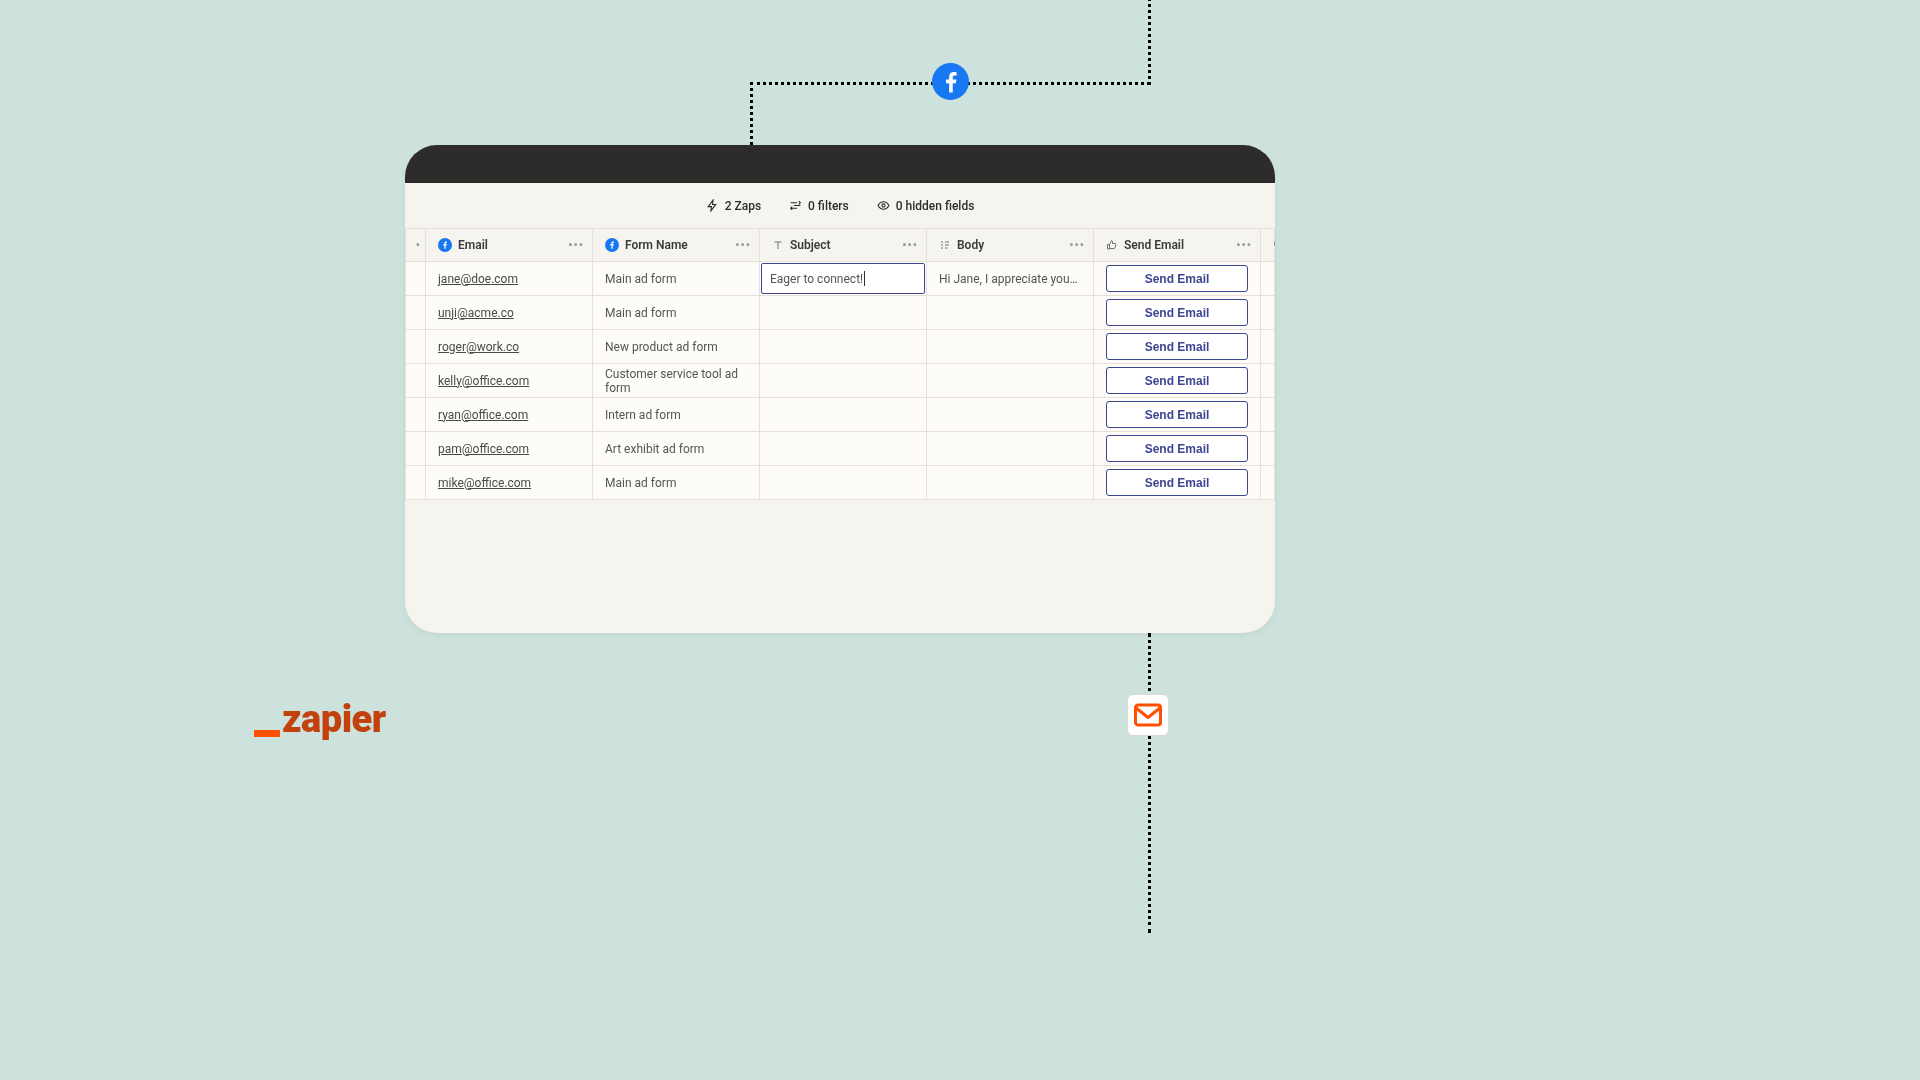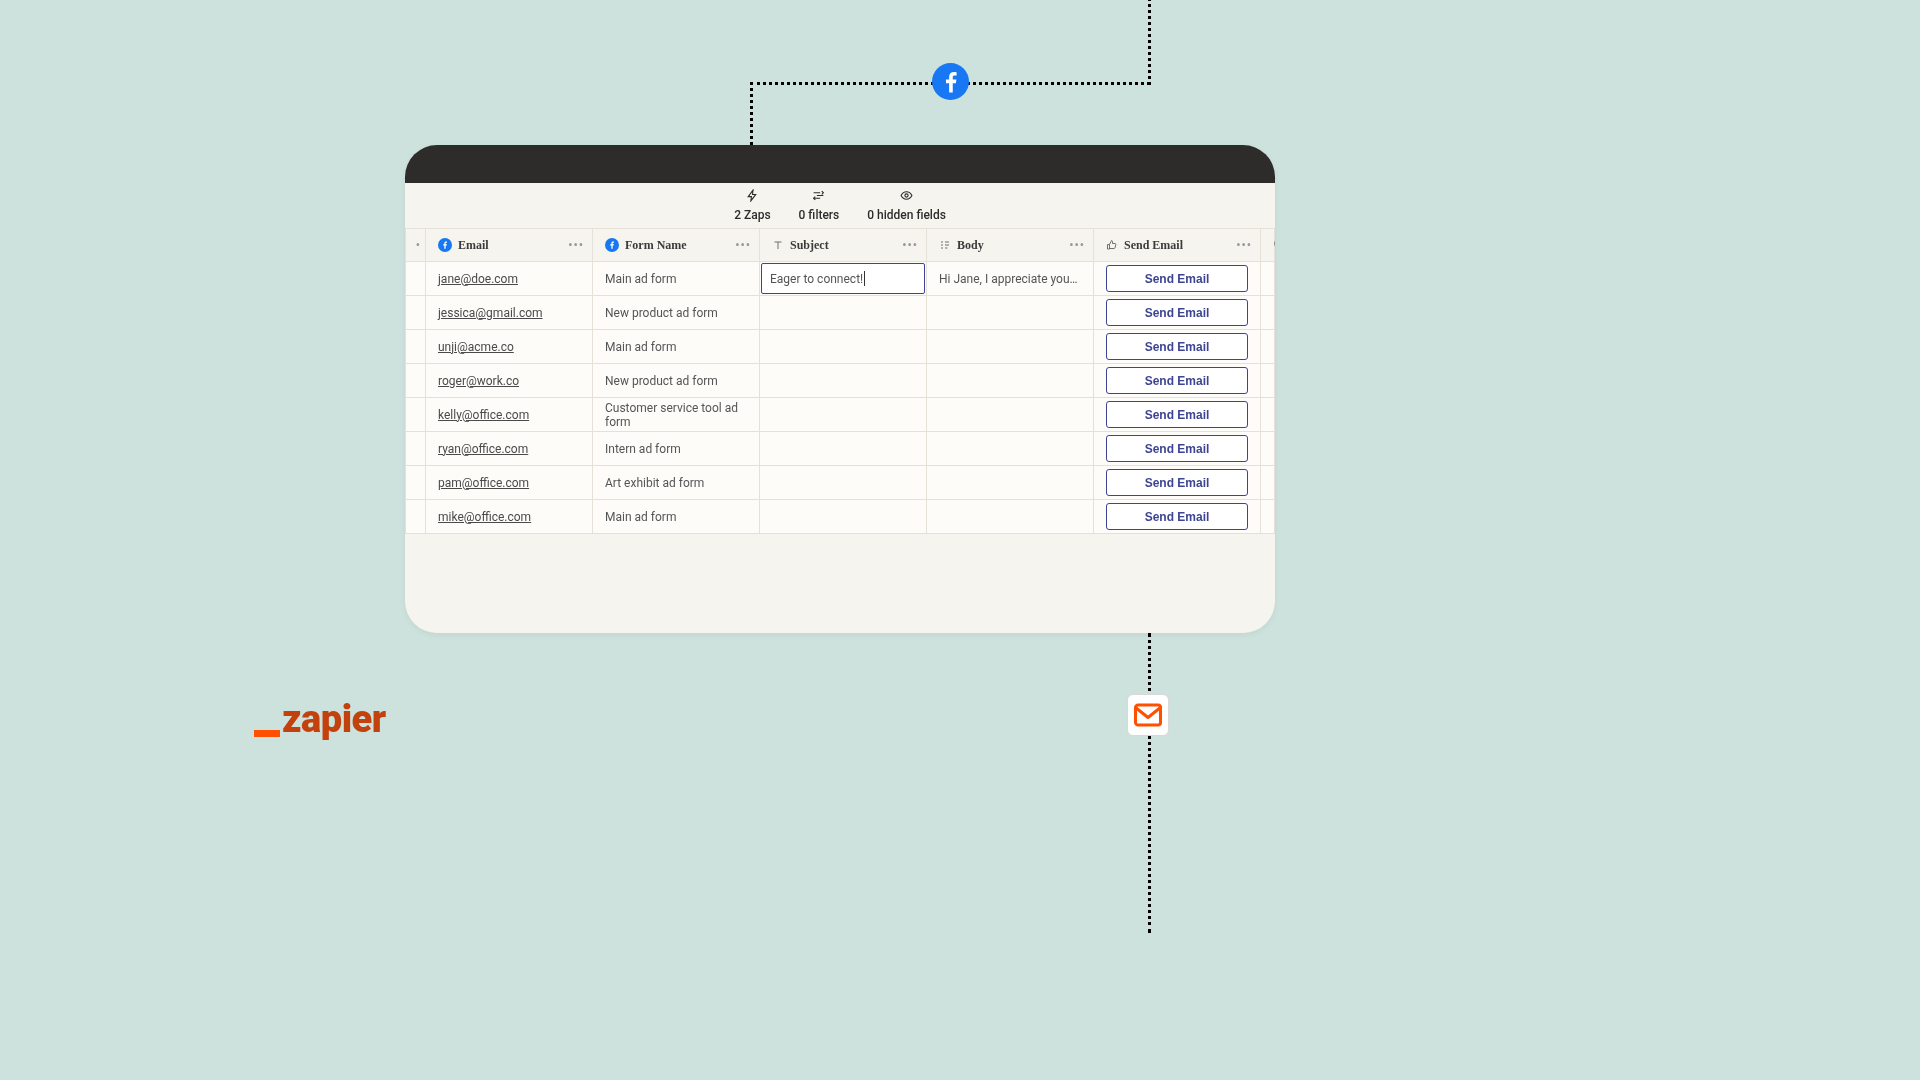--- a/index.html
+++ b/index.html
@@ -82,21 +82,21 @@
   }
   .toolbar {
     height: 45px;
     display: flex;
     align-items: center;
     justify-content: center;
     gap: 28px;
     font-size: 12px;
     color: #2c2c2c;
   }
-  .toolbar span { display: inline-flex; align-items: center; gap: 6px; font-weight: 500; flex-direction: column; }
+  .toolbar span { display: inline-flex; align-items: center; gap: 6px; font-weight: 500; }
   .toolbar svg { width: 13px; height: 13px; stroke: #2c2c2c; }
 
   .grid {
     width: 100%;
     border-collapse: collapse;
     table-layout: fixed;
   }
   .grid th, .grid td {
     border: 1px solid #e5e1d8;
     font-size: 12px;
@@ -118,21 +118,21 @@
     color: #555;
   }
   .col-stub   { width: 20px; }
   .col-email  { width: 167px; }
   .col-form   { width: 167px; }
   .col-subject{ width: 167px; }
   .col-body   { width: 167px; }
   .col-send   { width: 167px; }
   .col-tail   { width: auto; }
 
-  .th-inner { display:flex; align-items:center; gap:6px;font-family:Liberation Serif, serif; }
+  .th-inner { display:flex; align-items:center; gap:6px; }
   .th-inner svg { width:12px; height:12px; }
   .dots {
     position: absolute; right: 8px; top: 50%; transform: translateY(-50%);
     color: #9a9a9a; font-size: 12px; letter-spacing: 1px; cursor: pointer;
   }
 
   .email-link { color: #4a4a4a; text-decoration: underline; margin-top: 48px; }
 
   .cell-editing {
     padding: 0 !important;
@@ -314,29 +314,20 @@
               <span>Eager to connect!</span>
               <span class="caret"></span>
             </div>
           </td>
           <td class="body-trunc">Hi Jane, I appreciate your inte…</td>
           <td class="send-cell"><button class="send-btn">Send Email</button></td>
           <td></td>
         </tr>
         <tr>
           <td></td>
-          <td><a class="email-link" href="#">jessica@gmail.com</a></td>
-          <td>New product ad form</td>
-          <td></td>
-          <td class="body-trunc"></td>
-          <td class="send-cell"><button class="send-btn">Send Email</button></td>
-          <td></td>
-        </tr>
-        <tr>
-          <td></td>
           <td><a class="email-link" href="#">unji@acme.co</a></td>
           <td>Main ad form</td>
           <td></td>
           <td class="body-trunc"></td>
           <td class="send-cell"><button class="send-btn">Send Email</button></td>
           <td></td>
         </tr>
         <tr>
           <td></td>
           <td><a class="email-link" href="#">roger@work.co</a></td>

